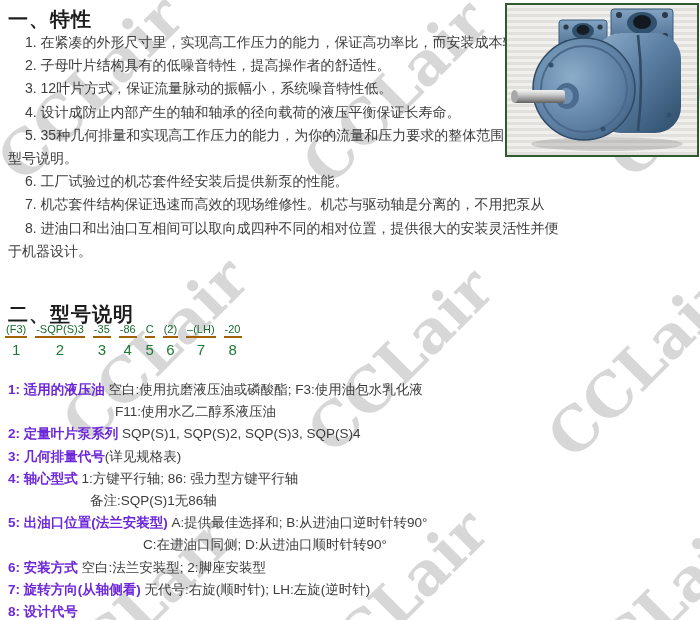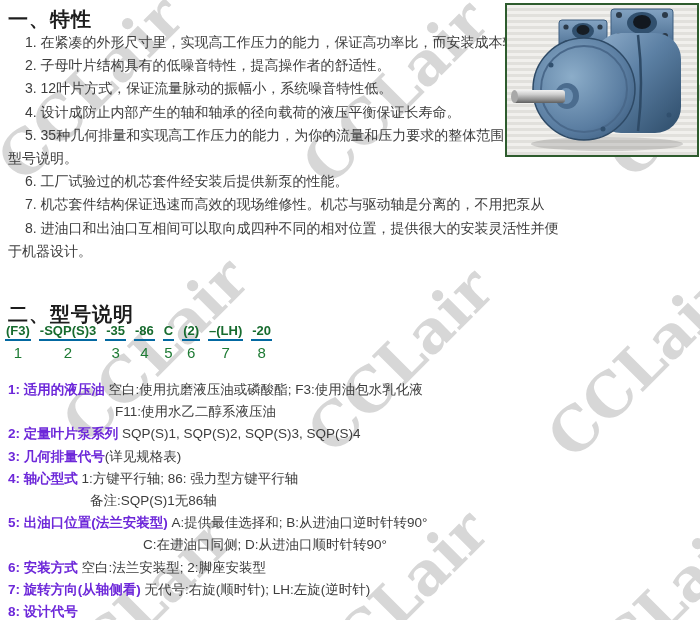--- a/index.html
+++ b/index.html
@@ -22,22 +22,22 @@
   }
   #features-heading{top:6px;}
   #features-list{position:absolute;left:8px;top:31px;}
   .f-line{height:23.2px;line-height:23.2px;font-size:14px;white-space:nowrap;}
   .f-line.indent{padding-left:17px;}
 
   #model-heading{top:301px;}
   #model-code-row{position:absolute;left:5px;top:323px;display:flex;gap:8px;align-items:flex-start;}
   .seg{display:flex;flex-direction:column;align-items:center;}
   .seg-code{
-    font-size:13px;font-weight:bold;color:#176b2e;letter-spacing:0;
-    border-bottom:2px solid #0369a1;padding:0 1px 1px 1px;white-space:nowrap;
+    font-size:11px;font-weight:normal;color:#176b2e;letter-spacing:0;
+    border-bottom:2px solid #a16207;padding:0 1px 1px 1px;white-space:nowrap;
   }
   .seg-num{font-size:15px;color:#1d7a33;margin-top:3px;}
 
   #spec-list{position:absolute;left:8px;top:379px;}
   .s-line{height:22.2px;line-height:22.2px;font-size:13.5px;white-space:nowrap;}
   .s-label{font-weight:bold;color:#6d28d9;}
 
   
   .photo-panel{
     position:absolute;left:505px;top:3px;width:194px;height:154px;z-index:2;

